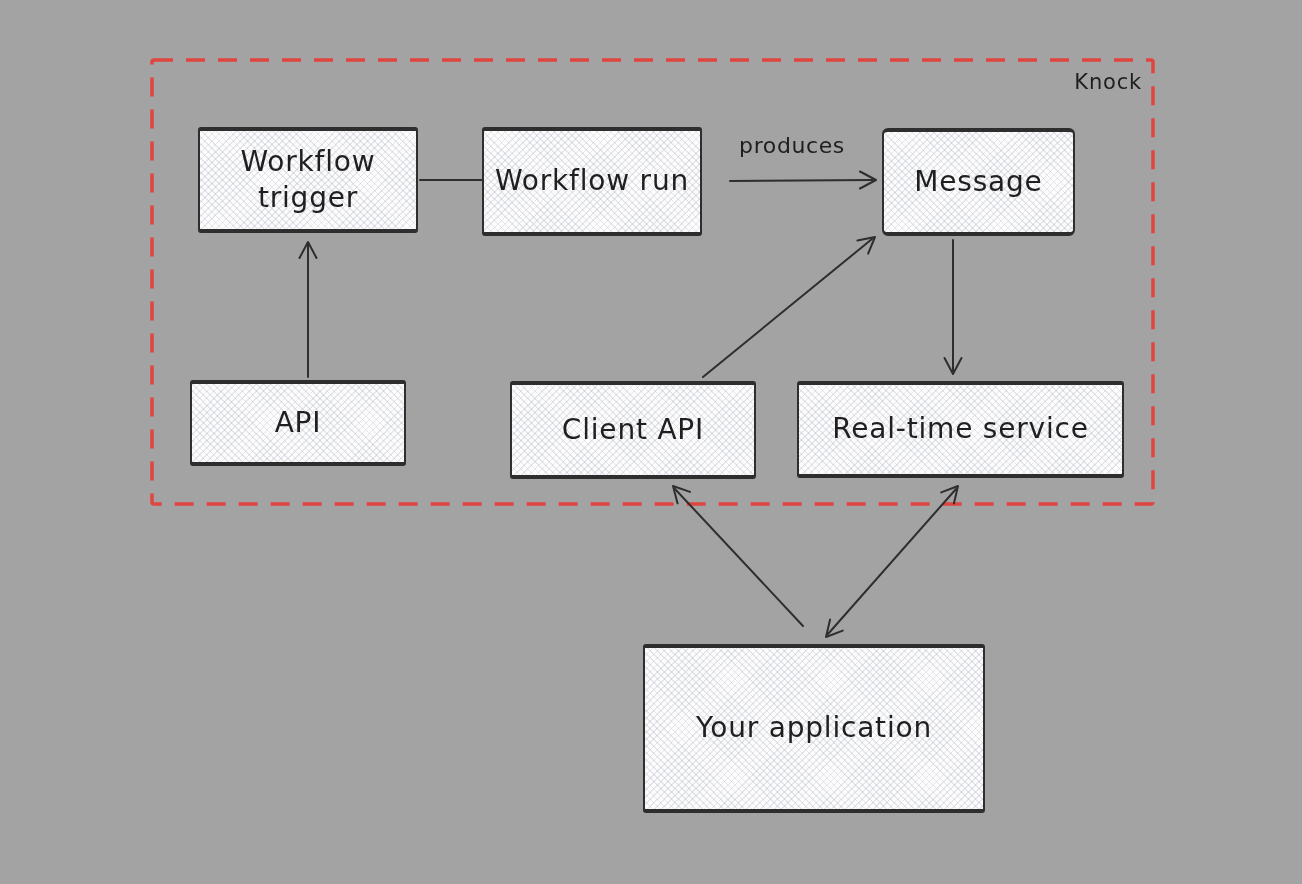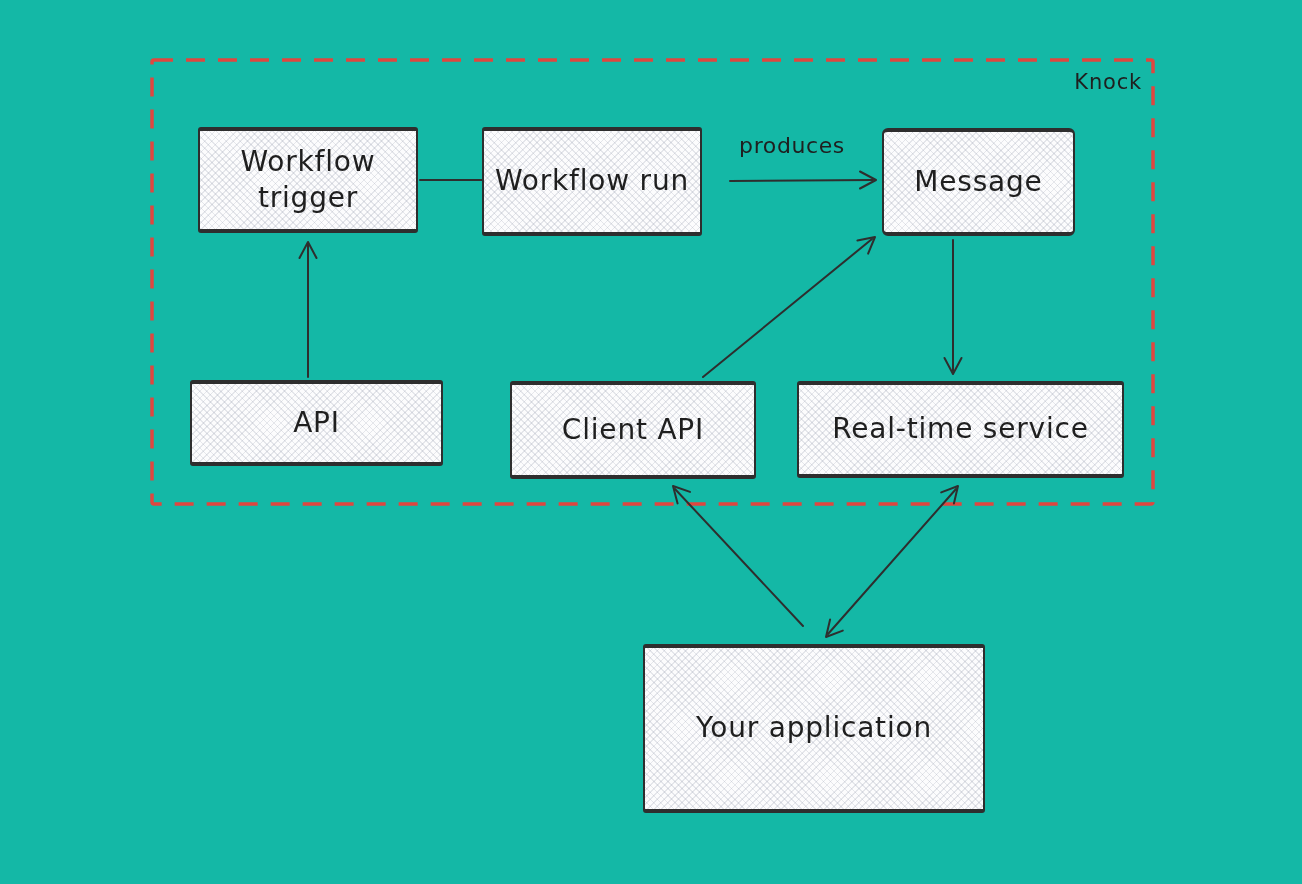--- a/index.html
+++ b/index.html
@@ -5,21 +5,21 @@
   html, body {
     margin: 0;
     padding: 0;
     background: #ffffff;
     font-family: "DejaVu Sans", "Liberation Sans", sans-serif;
   }
   .canvas {
     position: relative;
     width: 1302px;
     height: 884px;
-    background: #14b8a6;
+    background: #a3a3a3;
     overflow: hidden;
   }
   svg.overlay {
     position: absolute;
     left: 0;
     top: 0;
     width: 1302px;
     height: 884px;
   }
   .edge-line, .edge-head {
@@ -50,21 +50,21 @@
     line-height: 1.3;
     white-space: pre-line;
     background-color: #fcfcfd;
     background-image:
       repeating-linear-gradient(45deg, rgba(145,152,170,0.22) 0 1.2px, transparent 1.2px 5px),
       repeating-linear-gradient(135deg, rgba(145,152,170,0.22) 0 1.2px, transparent 1.2px 5px);
   }
   #node-workflow-trigger  { left:198px; top:127px; width:220px; height:106px; }
   #node-workflow-run      { left:482px; top:127px; width:220px; height:109px; }
   #node-message           { left:882px; top:128px; width:193px; height:108px;border-radius:6px; }
-  #node-api               { left:190px; top:380px; width:253px; height:86px; }
+  #node-api               { left:190px; top:380px; width:216px; height:86px; }
   #node-client-api        { left:510px; top:381px; width:246px; height:98px; }
   #node-realtime-service  { left:797px; top:381px; width:327px; height:97px; }
   #node-your-application  { left:643px; top:644px; width:342px; height:169px; }
 
   .boundary-label {
     position: absolute;
     left: 1058px;
     top: 70px;
     width: 84px;
     text-align: right;

